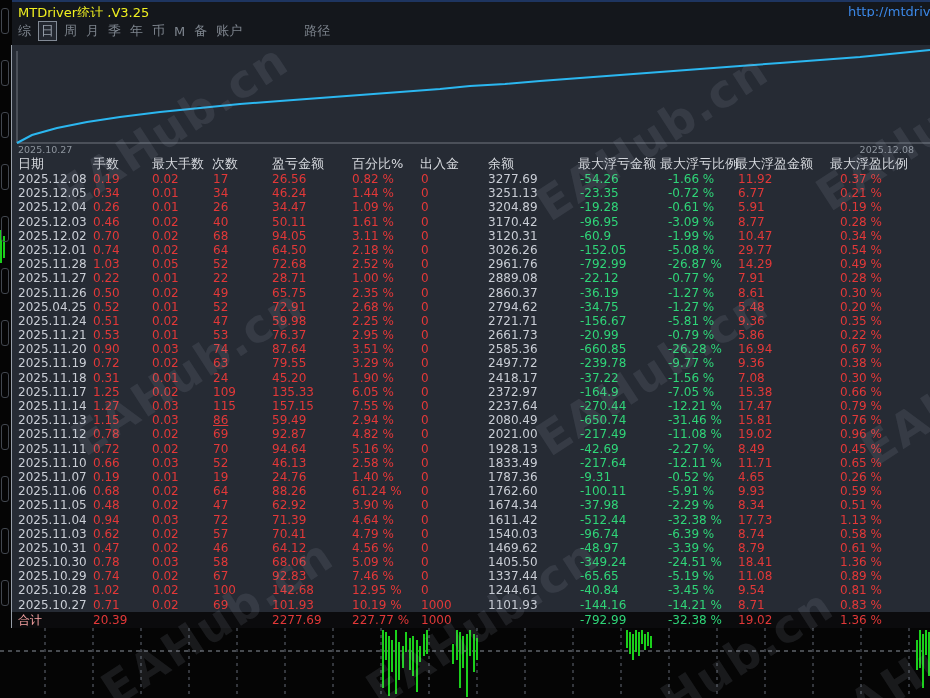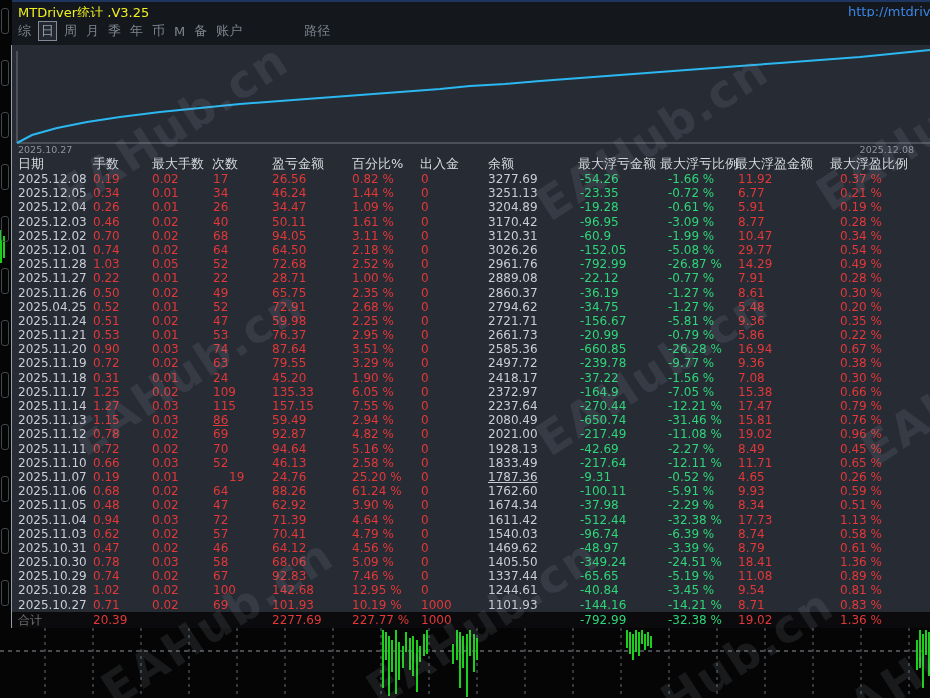--- a/index.html
+++ b/index.html
@@ -31,21 +31,21 @@
   .dstart{left:6px;top:99px}
   .dend{right:16px;top:99px}
 
   
   .table{position:absolute;top:156px;left:0;width:918px}
   .trow{display:grid;grid-template-columns:75px 57px 55px 63px 82px 68px 47px 110px 85px 75px 95px 106px;
         padding-left:6px;height:14.2px;line-height:14.3px;font-size:12px;white-space:nowrap;overflow:visible}
   .trow span{overflow:visible;white-space:nowrap}
   .thead{height:16px;line-height:16px;font-size:13px;color:#d6d9de}
   .total{height:16px;line-height:16px;background:#0b0b0d}
-  .cdate{color:#c9cdd5}.cred{color:#e23838}.cgrn{color:#2fd578}.cwht{color:#c9cdd5}.clbl{color:#737373}
+  .cdate{color:#c9cdd5}.cred{color:#e23838}.cgrn{color:#2fd578}.cwht{color:#c9cdd5}.clbl{color:#fca5a5}
 
   
   .bottom-strip{position:absolute;left:0;top:628px;width:930px;height:70px;background:#050505;z-index:2}
 
   
   .watermark-layer{position:absolute;left:0;top:0;width:930px;height:698px;z-index:6;pointer-events:none;overflow:hidden}
   .wm{position:absolute;font-size:46px;font-weight:bold;color:rgba(175,182,195,.12);
       transform:rotate(-33deg);white-space:nowrap;letter-spacing:2px}
 </style>
 </head>
@@ -410,25 +410,25 @@
             <span class="cwht" style="padding-left: 23px;">1833.49</span>
             <span class="cgrn" style="padding-left: 5px;">-217.64</span>
             <span class="cgrn" style="padding-left: 8px;">-12.11 %</span>
             <span class="cred" style="padding-left: 3px;">11.71</span>
             <span class="cred" style="padding-left: 10px;">0.65 %</span>
           </div>
           <div class="trow">
             <span class="cdate" style="padding-left: 0px;">2025.11.07</span>
             <span class="cred" style="padding-left: 0px;">0.19</span>
             <span class="cred" style="padding-left: 2px;">0.01</span>
-            <span class="cred" style="padding-left: 8px; margin-left: 16px;">19</span>
+            <span class="cred" style="padding-left: 8px;">19</span>
             <span class="cred" style="padding-left: 4px;">24.76</span>
-            <span class="cred" style="padding-left: 2px;">25.20 %</span>
-            <span class="cred" style="padding-left: 3px;">0</span>
-            <span class="cwht" style="padding-left: 23px; text-decoration: underline;">1787.36</span>
+            <span class="cred" style="padding-left: 2px;">1.40 %</span>
+            <span class="cred" style="padding-left: 3px;">0</span>
+            <span class="cwht" style="padding-left: 23px;">1787.36</span>
             <span class="cgrn" style="padding-left: 5px;">-9.31</span>
             <span class="cgrn" style="padding-left: 8px;">-0.52 %</span>
             <span class="cred" style="padding-left: 3px;">4.65</span>
             <span class="cred" style="padding-left: 10px;">0.26 %</span>
           </div>
           <div class="trow">
             <span class="cdate" style="padding-left: 0px;">2025.11.06</span>
             <span class="cred" style="padding-left: 0px;">0.68</span>
             <span class="cred" style="padding-left: 2px;">0.02</span>
             <span class="cred" style="padding-left: 8px;">64</span>

